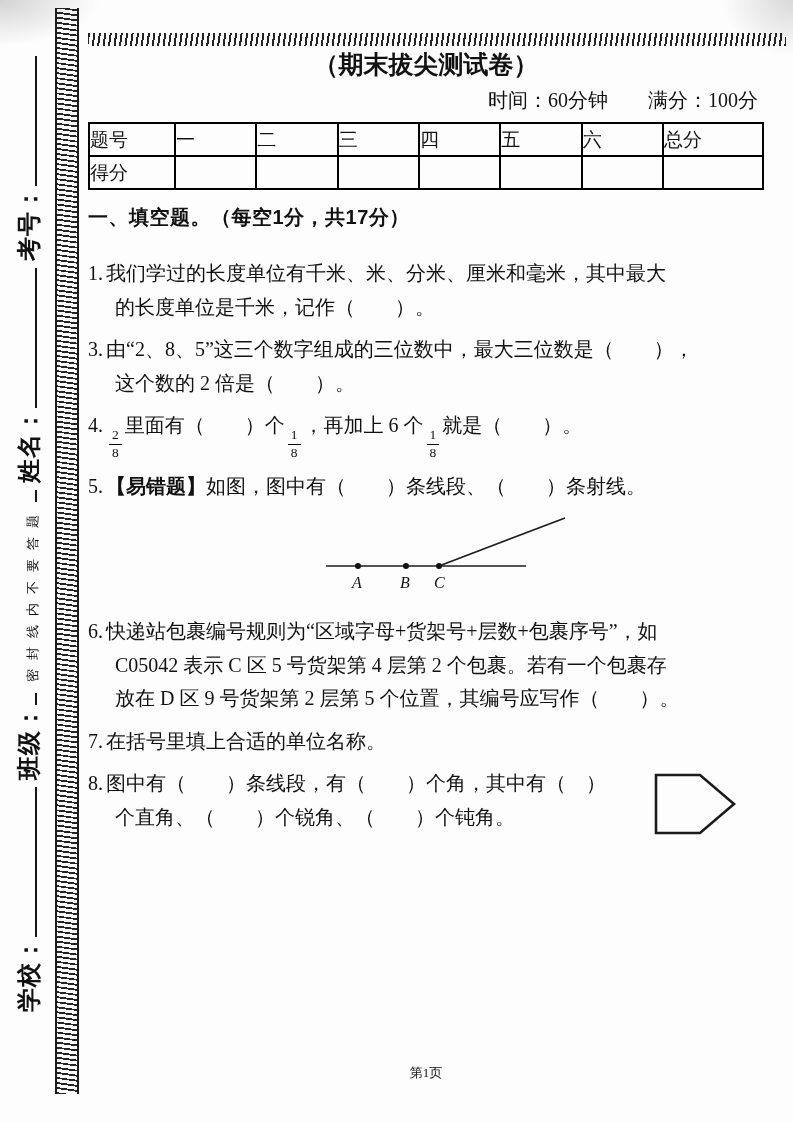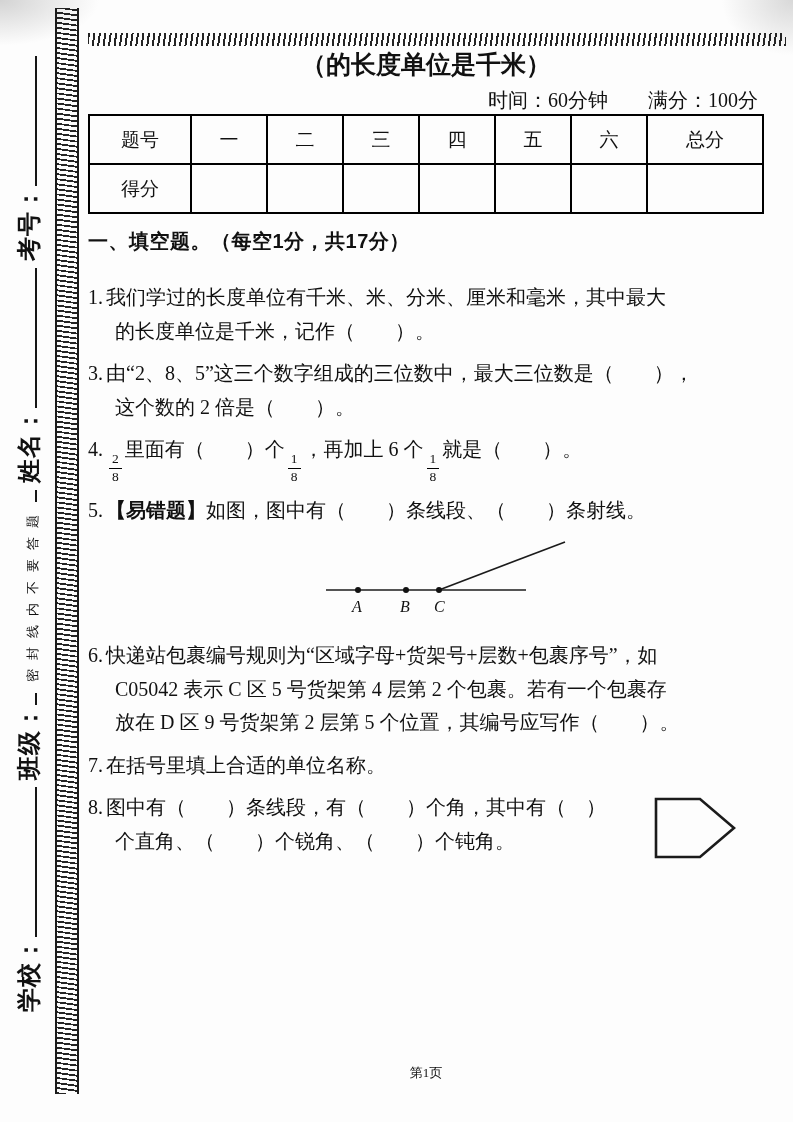--- a/index.html
+++ b/index.html
@@ -27,25 +27,25 @@
     font-size:24px;font-weight:bold;white-space:nowrap;letter-spacing:1px;}
   .uline{display:inline-block;border-bottom:2.5px solid #161616;}
   .w150{width:150px;} .w140{width:140px;} .w130{width:130px;} .w12{width:12px;}
   .seal{font-size:13px;font-weight:normal;letter-spacing:9px;margin:0 4px;}
 
   .content{position:absolute;left:88px;top:30px;width:676px;}
   .title{font-family:"Liberation Sans","DejaVu Sans",sans-serif;font-weight:800;
     font-size:38px;letter-spacing:1px;text-align:center;margin:8px 0 0;line-height:1.2;}
   .subtitle{font-family:"Liberation Sans","DejaVu Sans",sans-serif;font-weight:700;
     font-size:25px;text-align:center;margin:2px 0 6px;}
-  .time-score{text-align:right;font-size:20px;padding-right:6px;}
+  .time-score{text-align:right;font-size:20px;padding-right:6px;margin-bottom:8px;}
 
   table.score-table{width:100%;border-collapse:collapse;table-layout:fixed;}
-  table.score-table td{border:2px solid #000;height:31px;text-align:center;
-    font-size:19px;padding:8px;font-family:Liberation Mono, monospace;}
+  table.score-table td{border:2px solid #000;height:31px;text-align:left;
+    font-size:19px;padding:0;font-family:Liberation Mono, monospace;}
 
   .section-heading{font-family:"Liberation Sans","DejaVu Sans",sans-serif;font-weight:700;
     font-size:20px;margin:14px 0 26px;letter-spacing:0.5px;}
 
   .questions{font-size:20px;line-height:1.68;}
   .q{padding-left:27px;text-indent:-27px;margin-bottom:9px;}
   .qnum{margin-right:3px;}
   .qtag{font-family:"Liberation Sans","DejaVu Sans",sans-serif;font-weight:700;}
   .gap{display:inline-block;width:66px;}
 
@@ -77,21 +77,21 @@
   <span class="seal">密封线内不要答题</span><span class="uline w12"></span>
   <span>姓名：</span><span class="uline w140"></span>
   <span>考号：</span><span class="uline w130"></span>
 </div>
 
 <div class="content">
 
 
   <div class="strip-h"></div>
 
-  <div class="subtitle">（的长度单位是千米）</div>
+  <div class="subtitle">（期末拔尖测试卷）</div>
 
   <div class="time-score">时间：60分钟　　满分：100分</div>
 
   <table class="score-table">
     <tbody>
         <tr>
       <td style="width:84px">题号</td>
       <td>一</td>
       <td>二</td>
       <td>三</td>

